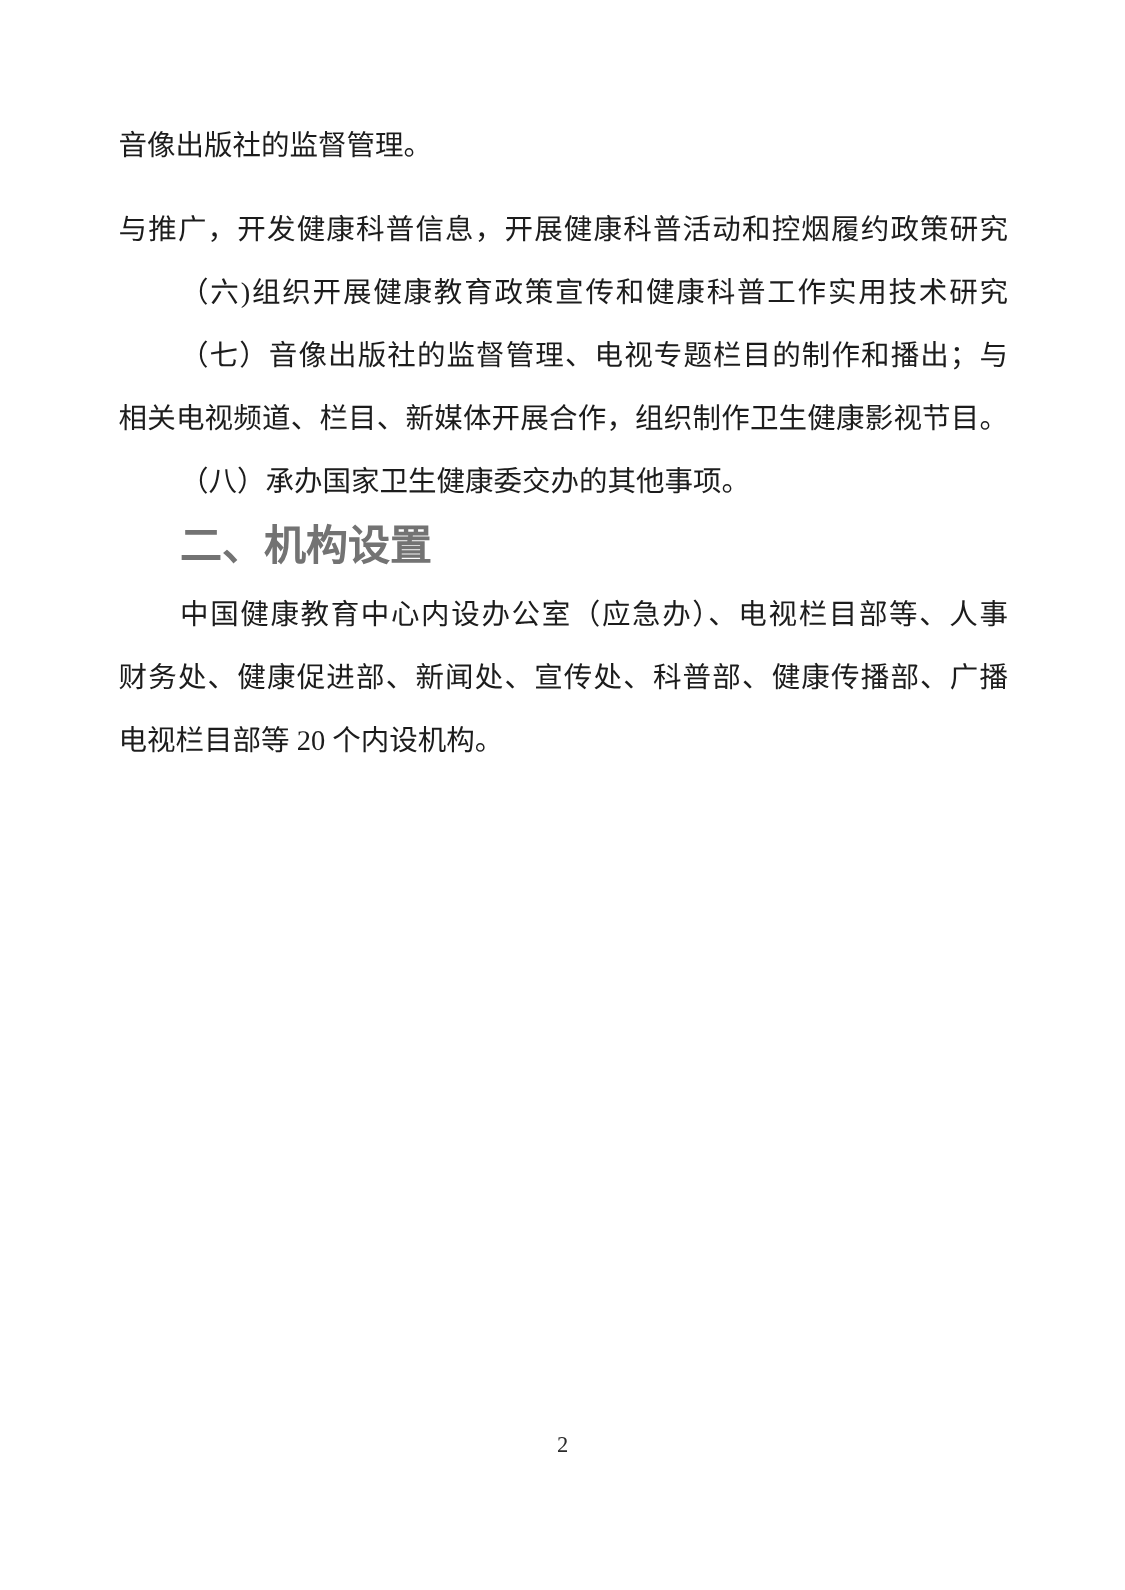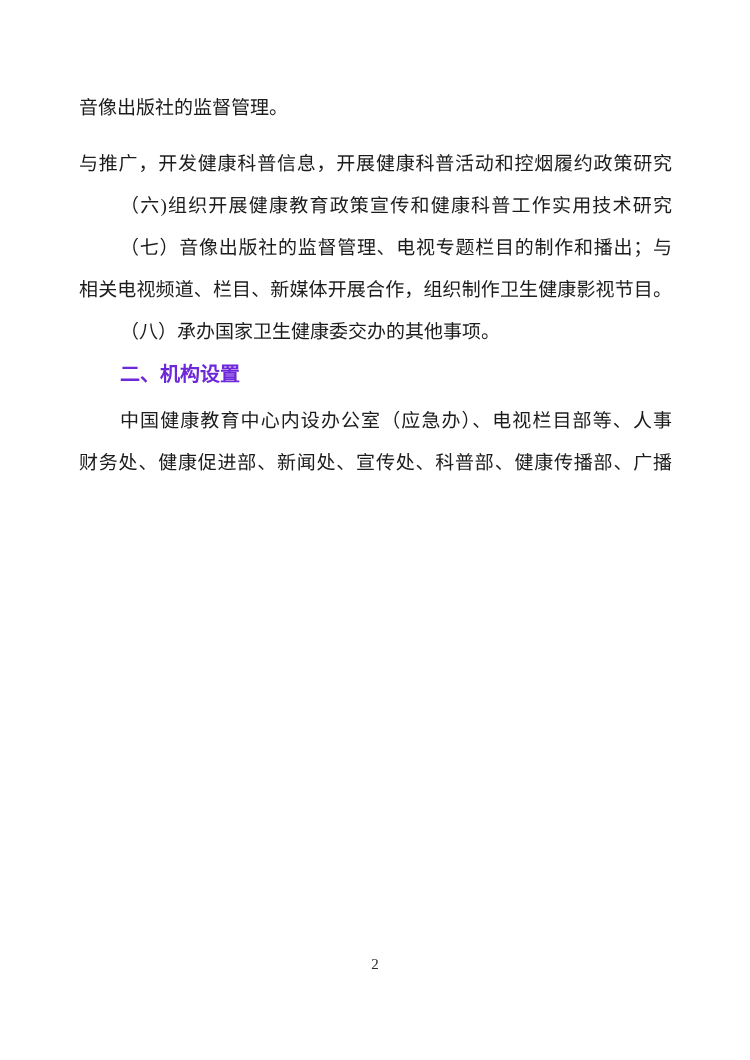--- a/index.html
+++ b/index.html
@@ -11,21 +11,21 @@
     position: relative;
     width: 750px;
     height: 1060px;
     background: #ffffff;
     overflow: hidden;
     font-family: "Liberation Serif", "DejaVu Serif", serif;
   }
   .content {
     position: absolute;
     left: 79px;
-    top: 87px;
+    top: 77px;
     width: 593px;
   }
   
   .tline {
     font-family: "Liberation Serif", "DejaVu Serif", serif;
     font-size: 19px;
     height: 42px;
     line-height: 42px;
     color: #1c1c1c;
     text-align: justify;
@@ -44,25 +44,25 @@
   }
   .para-gap {
     margin-top: 14px;
   }
   .para-gap-sm {
     margin-top: 5px;
   }
   .heading {
     font-family: "Liberation Sans", "DejaVu Sans", sans-serif;
     font-weight: 700;
-    font-size: 20px;
+    font-size: 28px;
     height: 42px;
     line-height: 42px;
     text-indent: 41px;
-    color: #6d28d9;
+    color: #737373;
     text-align: left;
     text-align-last: left;
   }
   .page-number {
     position: absolute;
     top: 952px;
     left: 0;
     width: 750px;
     height: 24px;
     line-height: 24px;
@@ -94,18 +94,19 @@
 
     <div>
       <div class="tline ind end">（八）承办国家卫生健康委交办的其他事项。</div>
     </div>
 
     <div class="heading">二、机构设置</div>
 
     <div class="para-gap-sm">
       <div class="tline ind">中国健康教育中心内设办公室（应急办）、电视栏目部等、人事处、</div>
       <div class="tline">财务处、健康促进部、新闻处、宣传处、科普部、健康传播部、广播</div>
+      <div class="tline end">电视栏目部等 20 个内设机构。</div>
     </div>
 
   </div>
 
   <div class="page-number">2</div>
 </div>
 
 </body></html>

